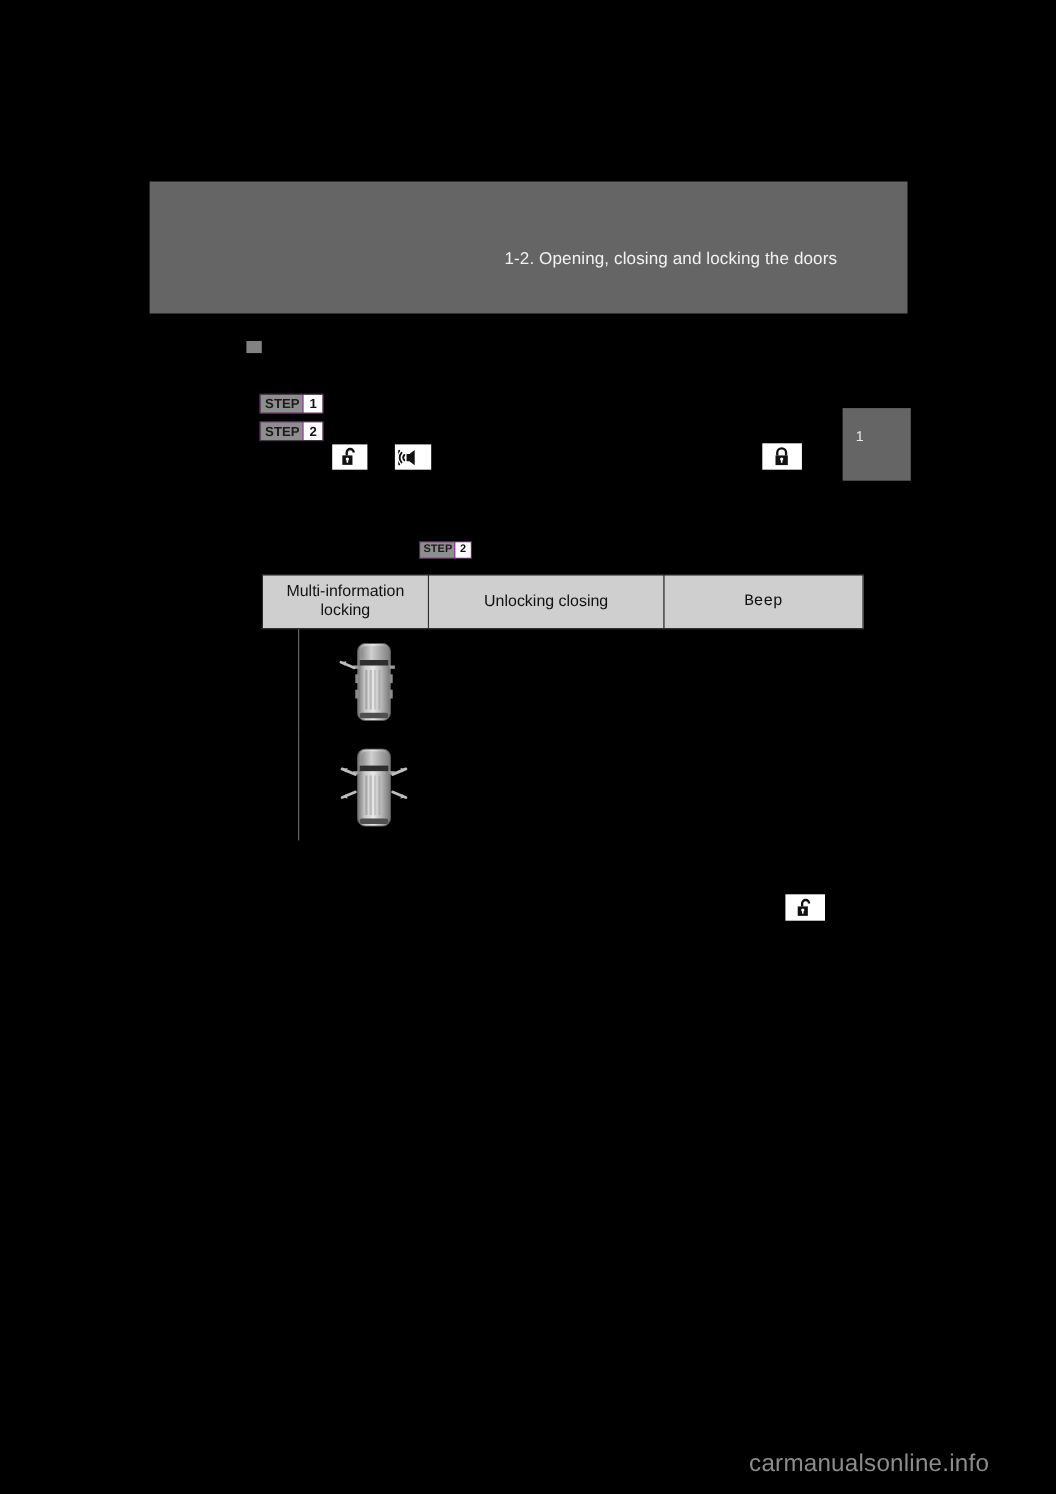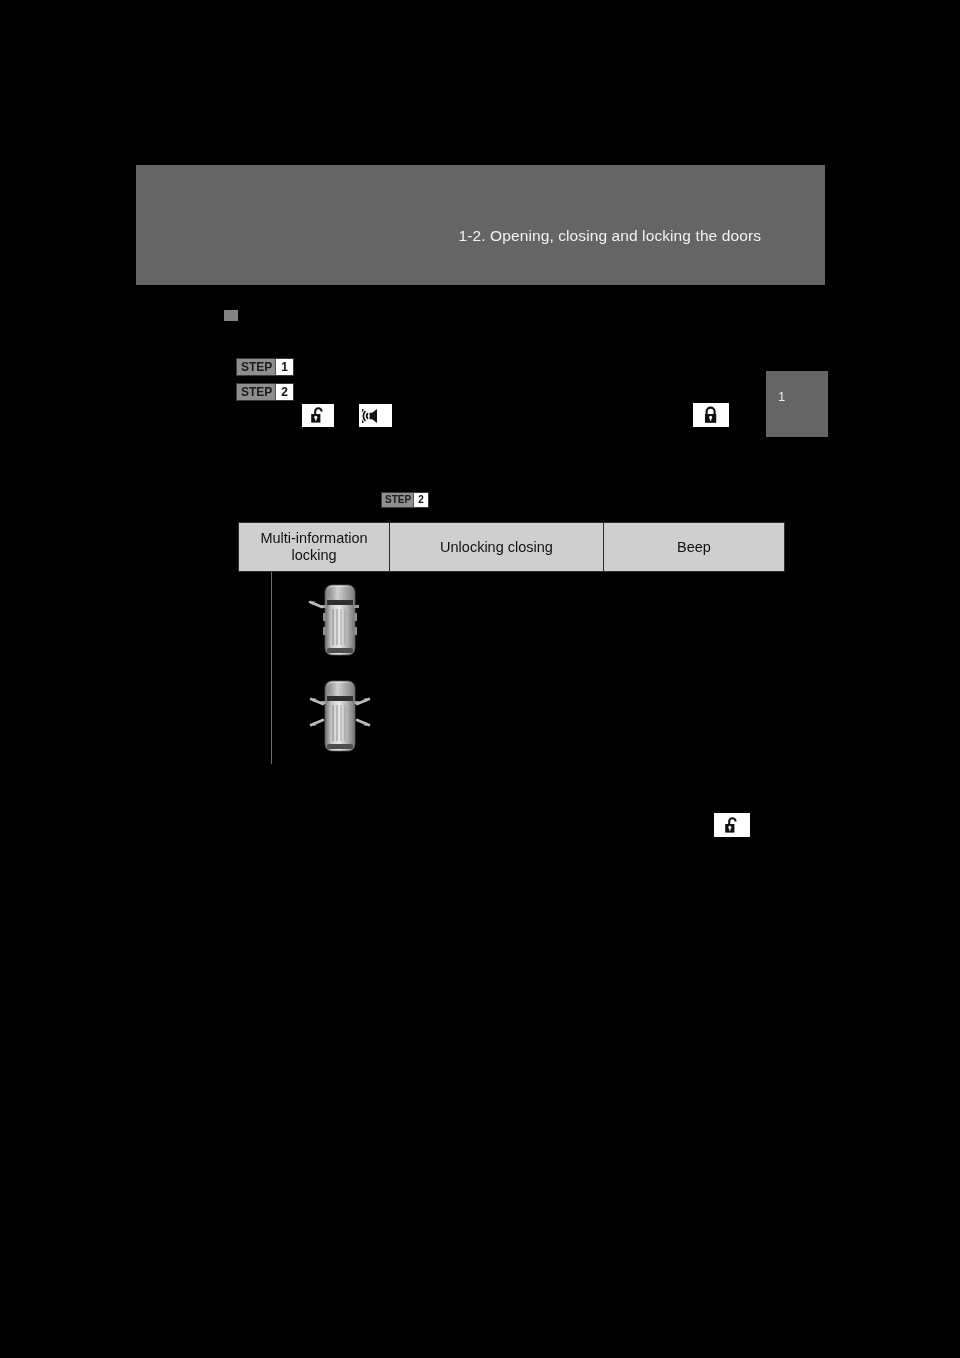--- a/index.html
+++ b/index.html
@@ -155,21 +155,21 @@
     background: #000000;
     border: none;
     color: #000000;
     font-size: 14px;
     vertical-align: middle;
     height: 96px;
     padding: 0;
   }
   .col-display { width: 142px; }
   .col-function { width: 205px; }
-  .col-beep { width: 172px; }
+  .col-beep { width: 172px; font-family: Liberation Mono, monospace; }
 
   .cell-display {
     position: relative;
     padding-left: 30px;
     border-left: 1px solid #6e6e6e;
     margin-left: 32px;
     height: 96px;
     box-sizing: border-box;
     display: flex;
     align-items: center;
@@ -392,14 +392,15 @@
 
   <div class="icon-chip icon-unlock-2">
     <svg width="20" height="19" viewBox="0 0 20 19" aria-hidden="true">
       <path d="M7.2 8.2 V5.4 a3.2 3.2 0 0 1 6.4 0" fill="none" stroke="#111111" stroke-width="2.1"></path>
       <rect x="3.2" y="8.0" width="9.2" height="8.6" fill="#111111"></rect>
       <circle cx="7.8" cy="11.3" r="1.5" fill="#ffffff"></circle>
       <rect x="7.1" y="11.3" width="1.4" height="3.3" fill="#ffffff"></rect>
     </svg>
   </div>
 
+  <div class="watermark">carmanualsonline.info</div>
 
 </div>
 
 </body></html>

